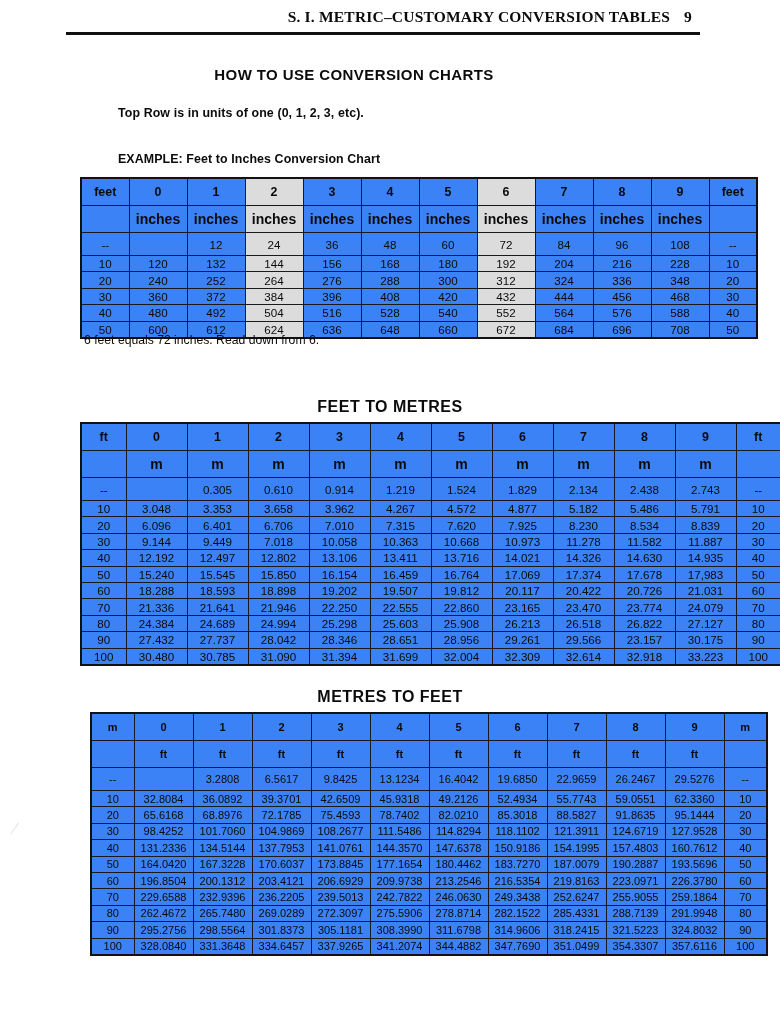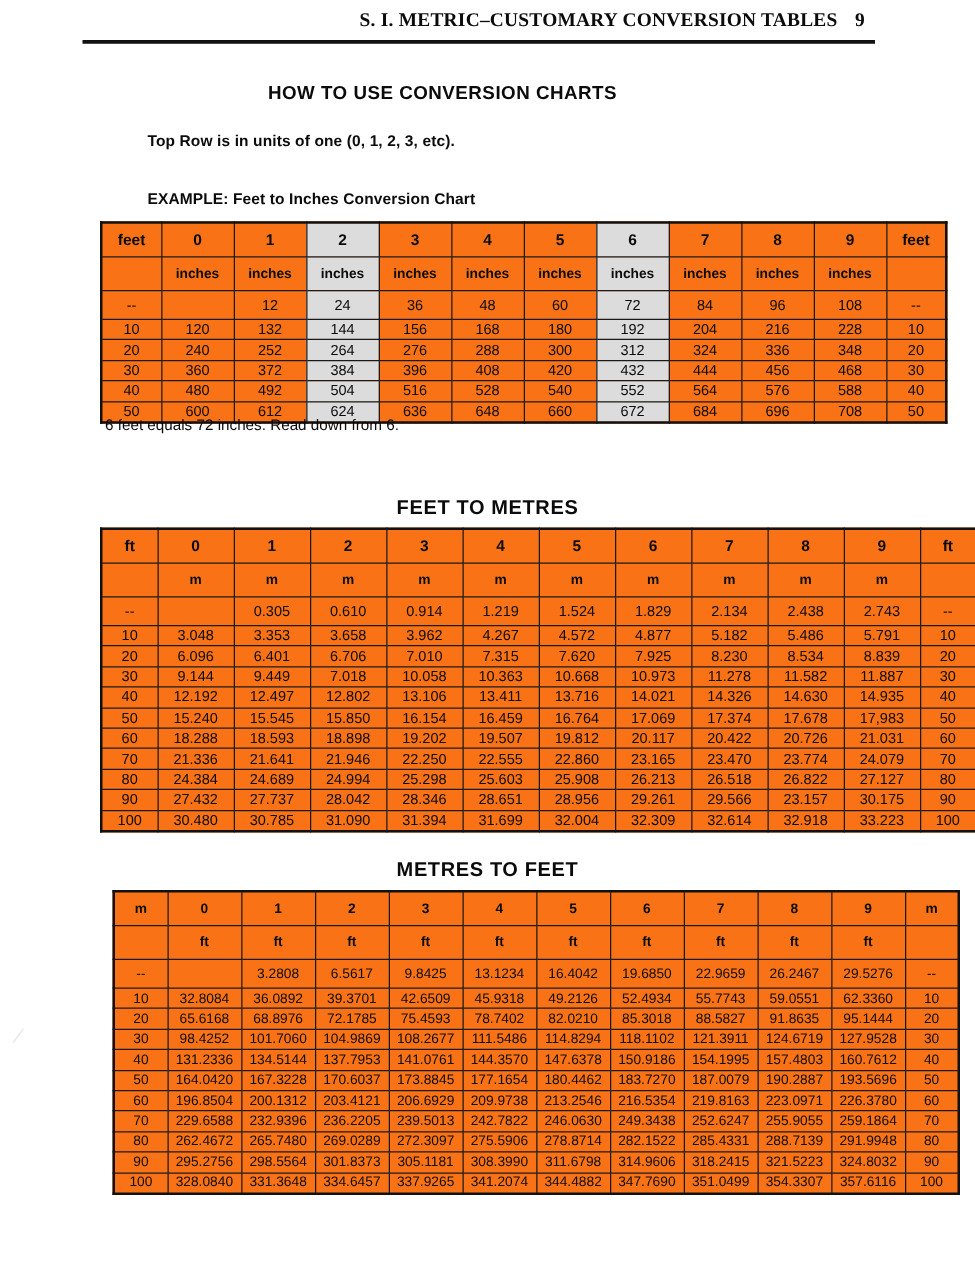--- a/index.html
+++ b/index.html
@@ -94,39 +94,39 @@
     white-space: nowrap;
   }
 
   
   .conv-table-wrap {
     position: absolute;
   }
   table.conv {
     border-collapse: collapse;
     table-layout: fixed;
-    background: #f97316;
+    background: #3b82f6;
   }
   table.conv td {
     border: 1px solid #1a1a1a;
     text-align: center;
     vertical-align: middle;
     font-size: 11.6px;
     padding: 0;
     background: transparent;
   }
   table.conv tr.r-head td {
     font-weight: bold;
     height: 26px;
     font-size: 12.4px;
   }
   table.conv tr.r-unit td {
     font-weight: bold;
     height: 26px;
-    font-size: 11px;
+    font-size: 14px;
   }
   table.conv tr.r-first td {
     height: 22px;
   }
   table.conv tr.r-data td {
     height: 15.4px;
   }
   table.conv td.rowlab {
     font-weight: normal;
   }

